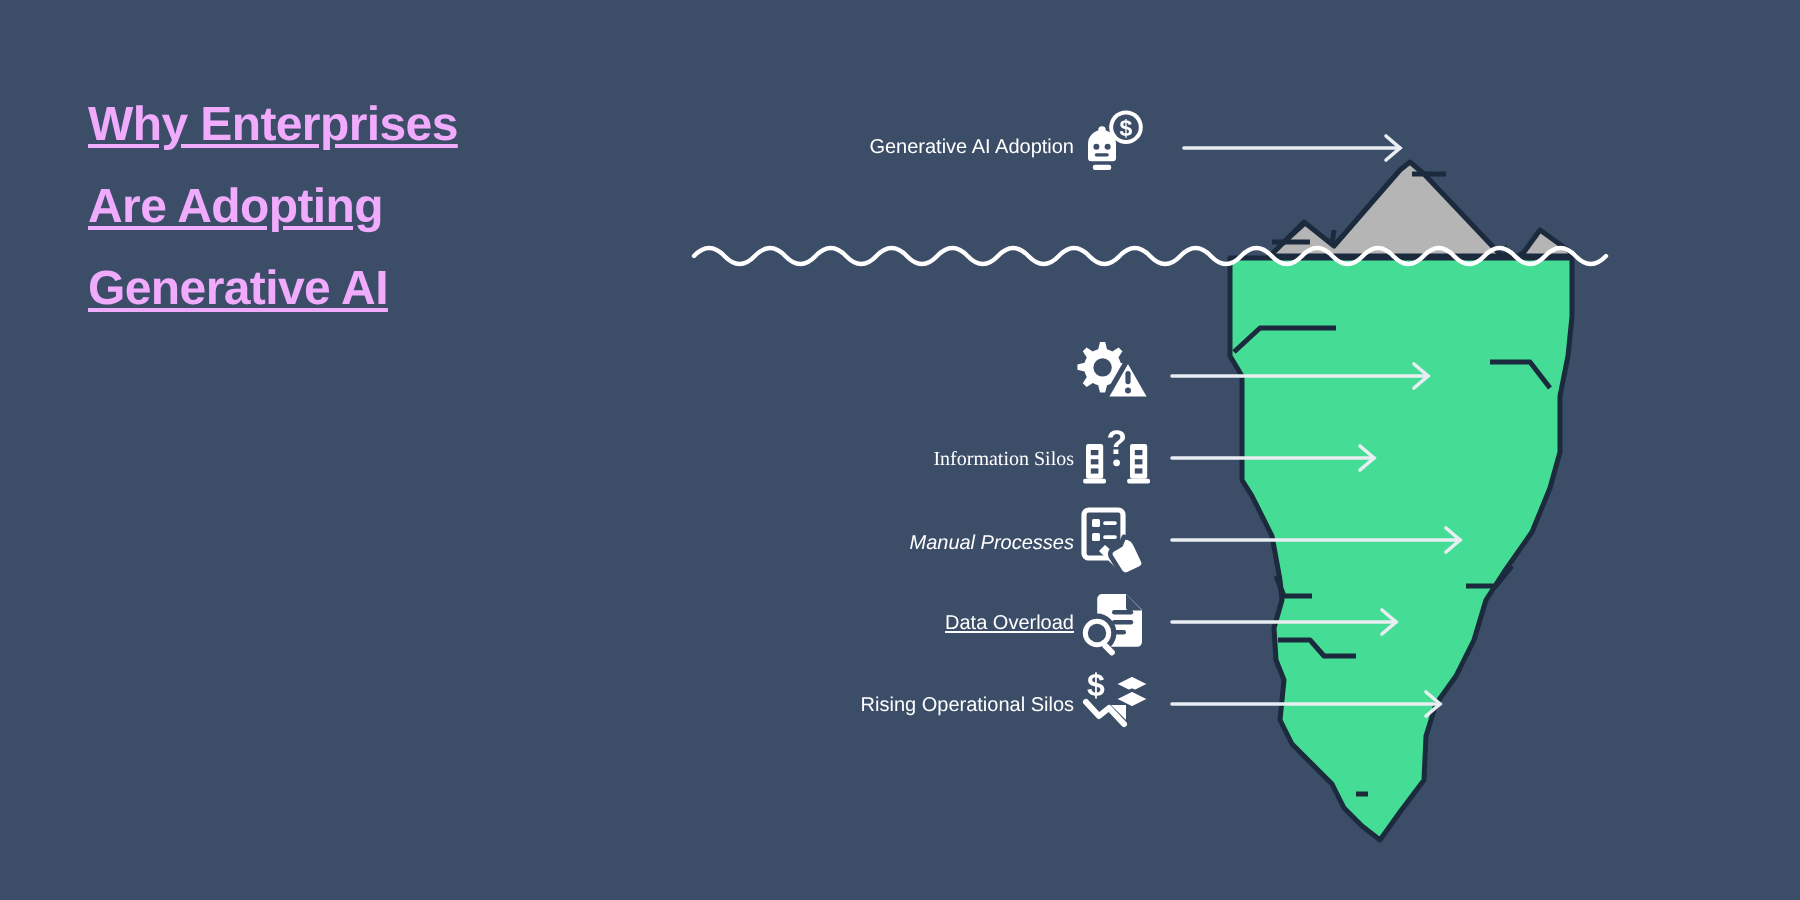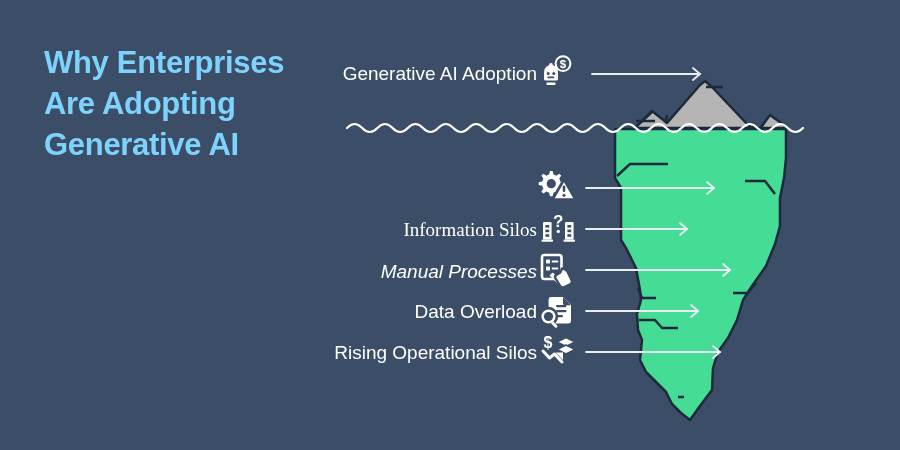--- a/index.html
+++ b/index.html
@@ -16,36 +16,37 @@
     position: relative;
     width: 900px;
     height: 450px;
     background: #3C4D68;
   }
   #title {
     position: absolute;
     left: 44px;
     top: 42px;
     width: 320px;
-    color: #7dd3fc;
-    font-size: 31px;
+    color: #f0abfc;
+    font-size: 24px;
     font-weight: bold;
     line-height: 41px;
     letter-spacing: -0.3px;
     white-space: pre-line;
+    text-decoration: underline;
   }
   #art {
     position: absolute;
     left: 0;
     top: 0;
   }
   .label {
     position: absolute;
     color: #FFFFFF;
-    font-size: 19px;
+    font-size: 10px;
     white-space: nowrap;
     transform: translateY(-50%);
   }
 </style>
 </head>
 <body>
 
 <div id="canvas">
 
   <div id="title">Why Enterprises
@@ -232,17 +233,17 @@
     </g>
   </svg>
 
   <div class="label" style="right:363px; top:74px;">Generative AI Adoption</div>
 
 
   <div class="label" style="right:363px; top:230px;font-family:Liberation Serif, serif;">Information Silos</div>
 
   <div class="label" style="right:363px; top:272px;font-style:italic;">Manual Processes</div>
 
-  <div class="label" style="right:363px; top:312px;">Data Overload</div>
+  <div class="label" style="right:363px; top:312px;text-decoration:underline;">Data Overload</div>
 
   <div class="label" style="right:363px; top:353px;">Rising Operational Silos</div>
 
 </div>
 
 </body></html>

